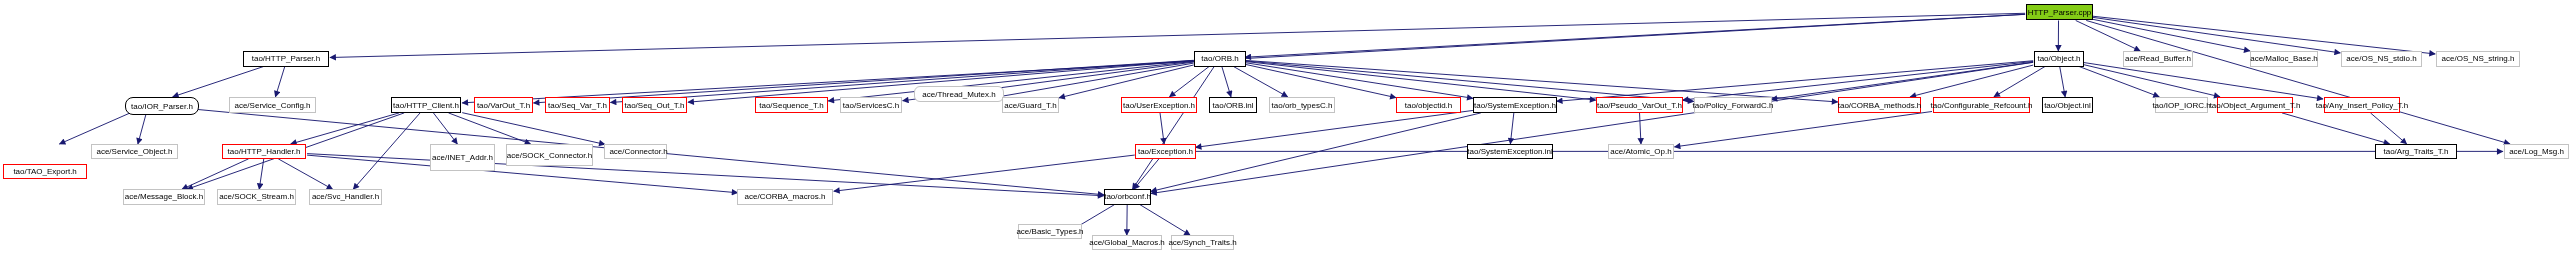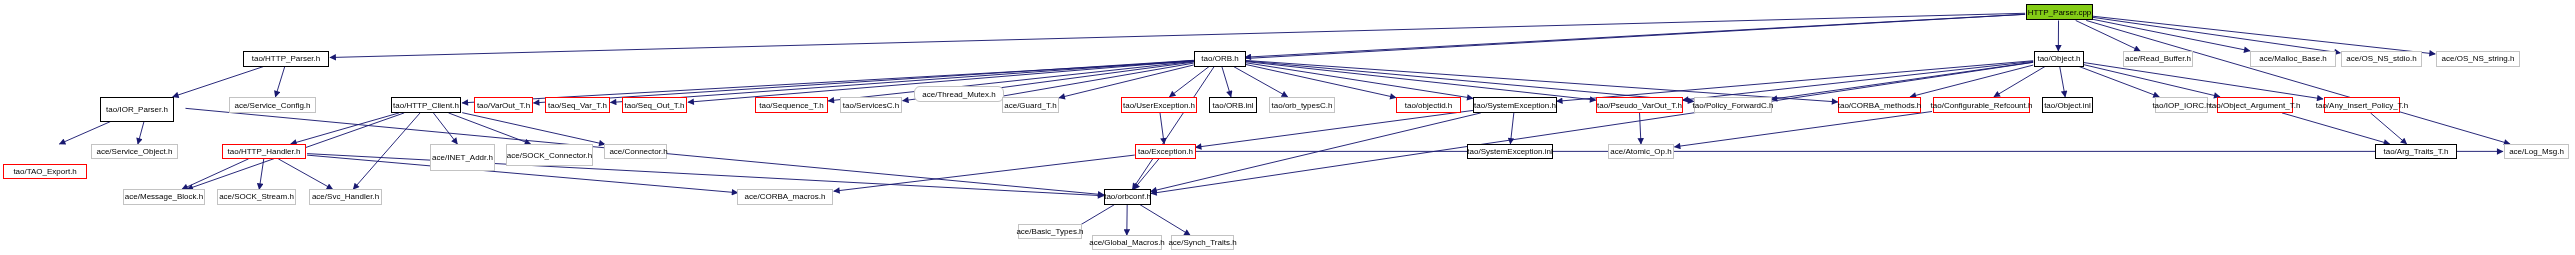--- a/index.html
+++ b/index.html
@@ -91,24 +91,24 @@
         <line x1="1814.8" y1="330.0" x2="1814.2" y2="379.0" stroke="#191970" stroke-width="1.5" marker-end="url(#arrow)"></line>
         <line x1="1835.6" y1="330.0" x2="1916.2" y2="379.0" stroke="#191970" stroke-width="1.5" marker-end="url(#arrow)"></line>
       </g>
   </svg>
   <div id="nodes">
       <div class="node b-black root" style="left: 2026px; top: 4.3px; width: 67px; height: 16px;">HTTP_Parser.cpp</div>
       <div class="node b-black" style="left: 243px; top: 51px; width: 86px; height: 15.5px;">tao/HTTP_Parser.h</div>
       <div class="node b-black" style="left: 1194px; top: 51px; width: 52px; height: 15.5px;">tao/ORB.h</div>
       <div class="node b-black" style="left: 2034px; top: 51px; width: 50px; height: 15.5px;">tao/Object.h</div>
       <div class="node b-gray" style="left: 2123px; top: 51px; width: 70px; height: 15.5px;">ace/Read_Buffer.h</div>
-      <div class="node b-gray" style="left: 2250px; top: 51px; width: 86px; height: 15.5px;">ace/Malloc_Base.h</div>
+      <div class="node b-gray" style="left: 2250px; top: 51px; width: 68px; height: 15.5px;">ace/Malloc_Base.h</div>
       <div class="node b-gray" style="left: 2341px; top: 51px; width: 81px; height: 15.5px;">ace/OS_NS_stdio.h</div>
       <div class="node b-gray" style="left: 2436px; top: 51px; width: 84px; height: 15.5px;">ace/OS_NS_string.h</div>
-      <div class="node b-black" style="left: 100px; top: 97px; width: 74px; height: 25px;">tao/IOR_Parser.h</div>
+      <div class="node b-black" style="left: 125px; top: 97px; width: 74px; height: 18px; border-radius: 8px;">tao/IOR_Parser.h</div>
       <div class="node b-gray" style="left: 229px; top: 97px; width: 87px; height: 16px;">ace/Service_Config.h</div>
       <div class="node b-black" style="left: 391px; top: 97px; width: 70px; height: 16px;">tao/HTTP_Client.h</div>
       <div class="node b-red" style="left: 474px; top: 97px; width: 59px; height: 16px;">tao/VarOut_T.h</div>
       <div class="node b-red" style="left: 545px; top: 97px; width: 65px; height: 16px;">tao/Seq_Var_T.h</div>
       <div class="node b-red" style="left: 622px; top: 97px; width: 65px; height: 16px;">tao/Seq_Out_T.h</div>
       <div class="node b-red" style="left: 755px; top: 97px; width: 73px; height: 16px;">tao/Sequence_T.h</div>
       <div class="node b-gray" style="left: 840px; top: 97px; width: 62px; height: 16px;">tao/ServicesC.h</div>
       <div class="node b-gray" style="left: 914px; top: 86px; width: 90px; height: 16px; border-radius: 6px;">ace/Thread_Mutex.h</div>
       <div class="node b-gray" style="left: 1002px; top: 97px; width: 57px; height: 16px;">ace/Guard_T.h</div>
       <div class="node b-red" style="left: 1121px; top: 97px; width: 76px; height: 16px;">tao/UserException.h</div>

